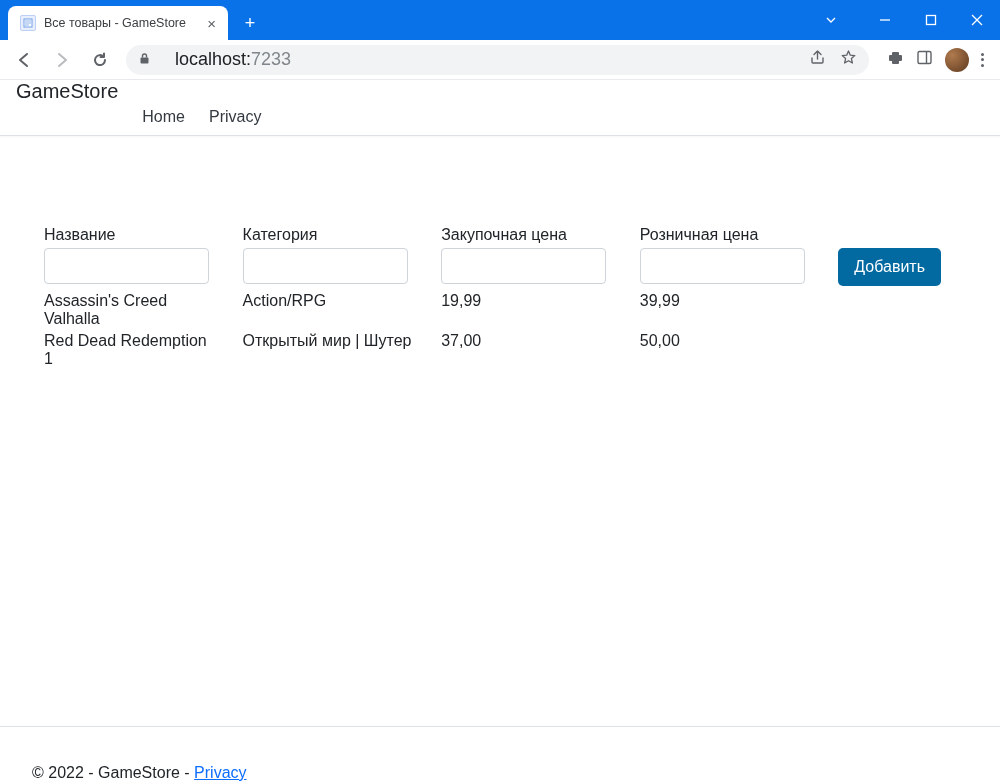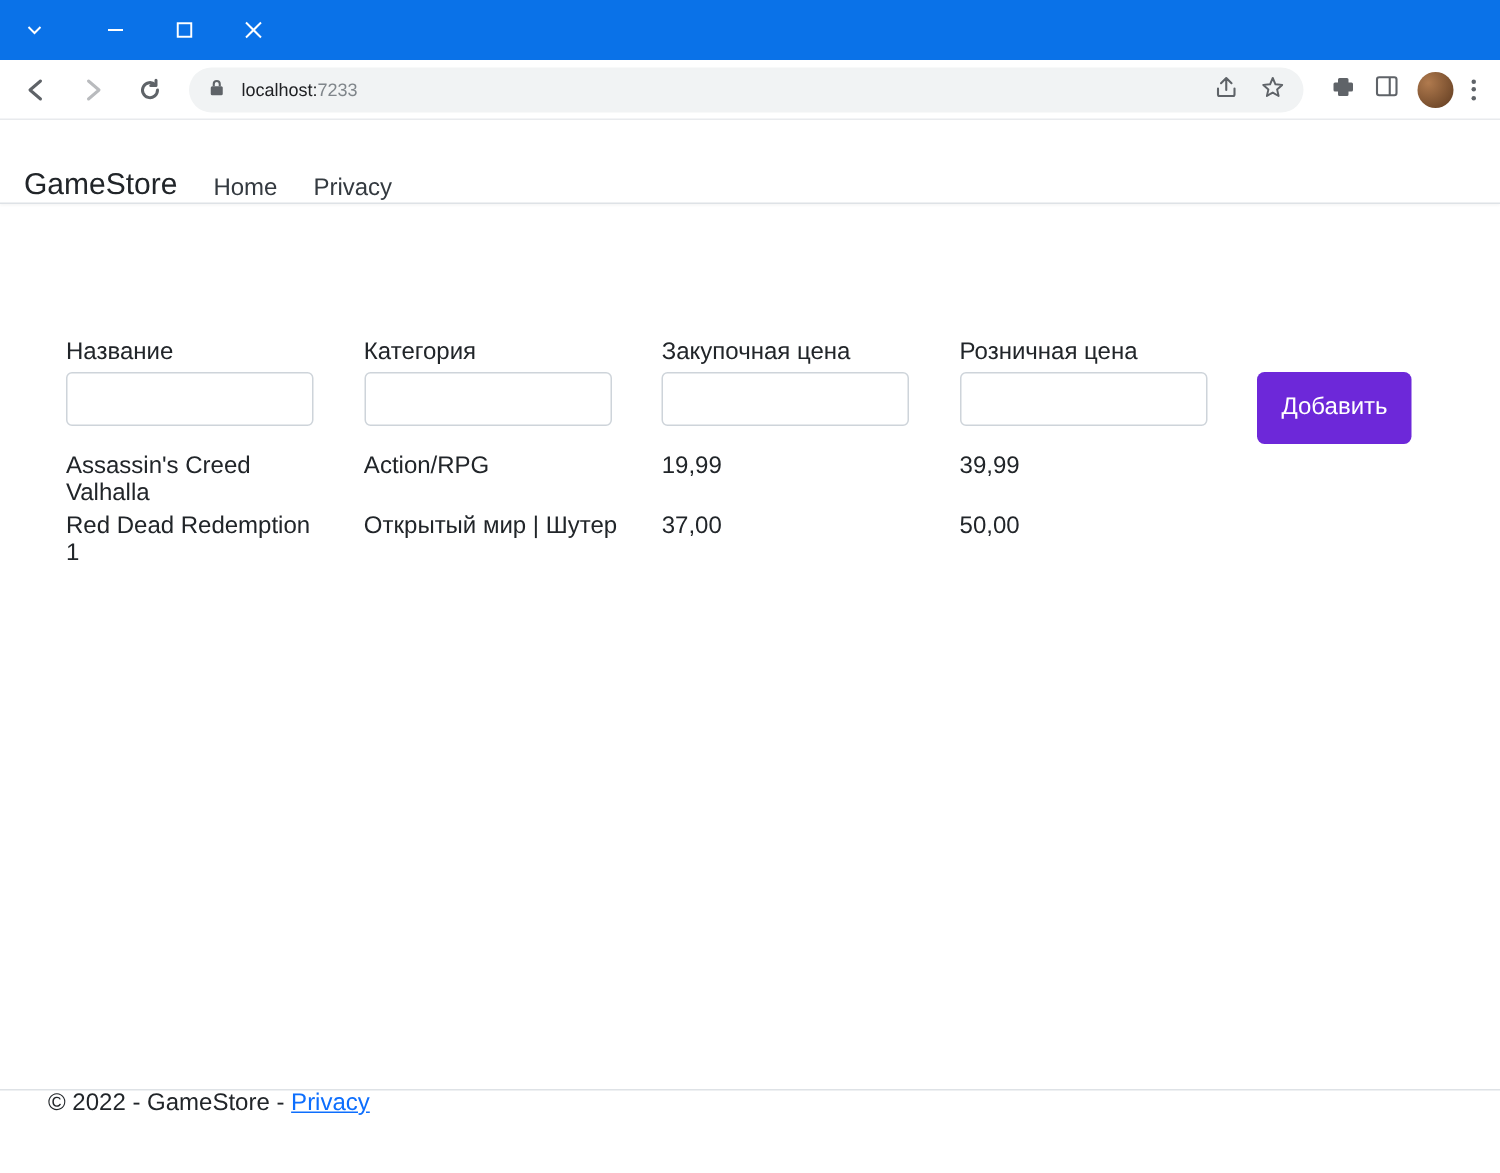--- a/index.html
+++ b/index.html
@@ -17,59 +17,74 @@
     .new-tab { width: 28px; height: 28px; display: flex; align-items: center; justify-content: center; color: #fff; font-size: 18px; cursor: pointer; margin-left: 8px; margin-bottom: 3px; }
     .win-controls { display: flex; height: 100%; align-items: center; }
     .win-btn { width: 46px; height: 32px; display: flex; align-items: center; justify-content: center; color: #fff; cursor: pointer; }
     .win-btn svg { width: 12px; height: 12px; }
     .caret-down { margin-right: 8px; }
 
     
     .toolbar { height: 40px; background: #fff; display: flex; align-items: center; padding: 0 8px; gap: 6px; border-bottom: 1px solid #e8eaed; }
     .nav-btn { width: 32px; height: 32px; border-radius: 50%; display: flex; align-items: center; justify-content: center; color: #5f6368; cursor: pointer; }
     .nav-btn.disabled { color: #b9bbbe; cursor: default; }
-    .omnibox { flex: 1; height: 30px; background: #f1f3f4; border-radius: 15px; display: flex; align-items: center; padding: 0 12px; font-size: 12px; color: #202124; gap: 10px; margin: 0 4px; }
+    .omnibox { flex: 1; height: 30px; background: #f1f3f4; border-radius: 15px; display: flex; align-items: center; padding: 0 12px; font-size: 18px; color: #202124; gap: 24px; margin: 0 4px; }
     .omnibox .lock { color: #5f6368; }
     .omnibox .host { color: #202124; }
     .omnibox .port { color: #80868b; }
     .omnibox-right { margin-left: auto; display:flex; align-items:center; gap:14px; color:#5f6368; }
     .toolbar-right { display: flex; align-items: center; gap: 12px; padding: 0 8px; color:#5f6368; }
     .avatar { width: 24px; height: 24px; border-radius: 50%; background: radial-gradient(circle at 30% 30%, #b07a4e, #5e3a1f); }
     .vdots { display:flex; flex-direction:column; gap:2.5px; }
     .vdots span { width:3px; height:3px; border-radius:50%; background:#5f6368; }
 
     
     .page { flex: 1; display: flex; flex-direction: column; background: #fff; overflow: hidden; }
-    .navbar { height: 56px; border-bottom: 1px solid #dee2e6; display: flex; align-items: flex-end; padding: 0 16px; gap: 24px; box-shadow: 0 1px 2px rgba(0,0,0,0.04); }
+    .navbar { height: 56px; border-bottom: 1px solid #dee2e6; display: flex; align-items: flex-start; padding: 0 16px; gap: 24px; box-shadow: 0 1px 2px rgba(0,0,0,0.04); }
     .brand { font-size: 20px; color: #212529; }
     .nav-link { color: #343a40; font-size: 16px; text-decoration: none; cursor: pointer; margin-top: 28px; }
 
     .content { flex: 1; padding: 72px 32px 0 44px; overflow:auto; }
 
     table { border-collapse: collapse; width: 100%; max-width: 900px; table-layout: fixed; margin-top: 18px; }
     th { text-align: left; font-weight: 400; padding-bottom: 4px; vertical-align: top; font-size:16px; }
     th, td { padding-right: 24px; }
     td { vertical-align: top; padding: 2px 24px 2px 0; font-size: 16px; }
     input[type=text] { width: 100%; max-width: 165px; height: 36px; border: 1px solid #ced4da; border-radius: 4px; padding: 0 10px; font-size: 16px; background: #fff; }
-    .btn-primary { background: #6d28d9; color: #fff; border: none; height: 48px; padding: 0 16px; border-radius: 5px; font-size: 16px; cursor: pointer; }
-
-    .footer { height: 56px; border-top: 1px solid #dee2e6; display: flex; align-items: flex-start; padding: 0 32px; font-size: 16px; color: #212529; }
+    .btn-primary { background: #0369a1; color: #fff; border: none; height: 38px; padding: 0 16px; border-radius: 5px; font-size: 16px; cursor: pointer; }
+
+    .footer { height: 56px; border-top: 1px solid #dee2e6; display: flex; align-items: flex-end; padding: 0 32px; font-size: 16px; color: #212529; }
     .footer a { color: #0d6efd; text-decoration: underline; cursor: pointer; }
 
     col.c1 { width: 188px; }
     col.c2 { width: 188px; }
     col.c3 { width: 188px; }
     col.c4 { width: 188px; }
     col.c5 { width: 100px; }
   </style>
 </head>
 <body>
 
 <div class="browser-frame">
   <div class="titlebar">
+    <div class="tabs">
+      <div class="tab">
+        <span class="favicon">
+          <svg viewBox="0 0 10 10">
+              <rect x="1" y="1" width="8" height="8" fill="#fff" stroke="#6fa0e6"></rect>
+              <line x1="2" y1="3" x2="8" y2="3" stroke="#6fa0e6" stroke-width="0.8"></line>
+              <line x1="2" y1="5" x2="8" y2="5" stroke="#6fa0e6" stroke-width="0.8"></line>
+              <line x1="2" y1="7" x2="6" y2="7" stroke="#6fa0e6" stroke-width="0.8"></line>
+            </svg>
+        </span>
+        <span>Все товары - GameStore</span>
+        <span class="close">×</span>
+      </div>
+      <div class="new-tab">+</div>
+    </div>
     <div class="win-controls">
       <div class="win-btn caret-down">
         <svg viewBox="0 0 12 12">
             <path d="M2 4 L6 8 L10 4" stroke="#fff" stroke-width="1.3" fill="none"></path>
           </svg>
       </div>
       <div class="win-btn">
         <svg viewBox="0 0 12 12">
             <line x1="1" y1="6" x2="11" y2="6" stroke="#fff" stroke-width="1.3"></line>
           </svg>

